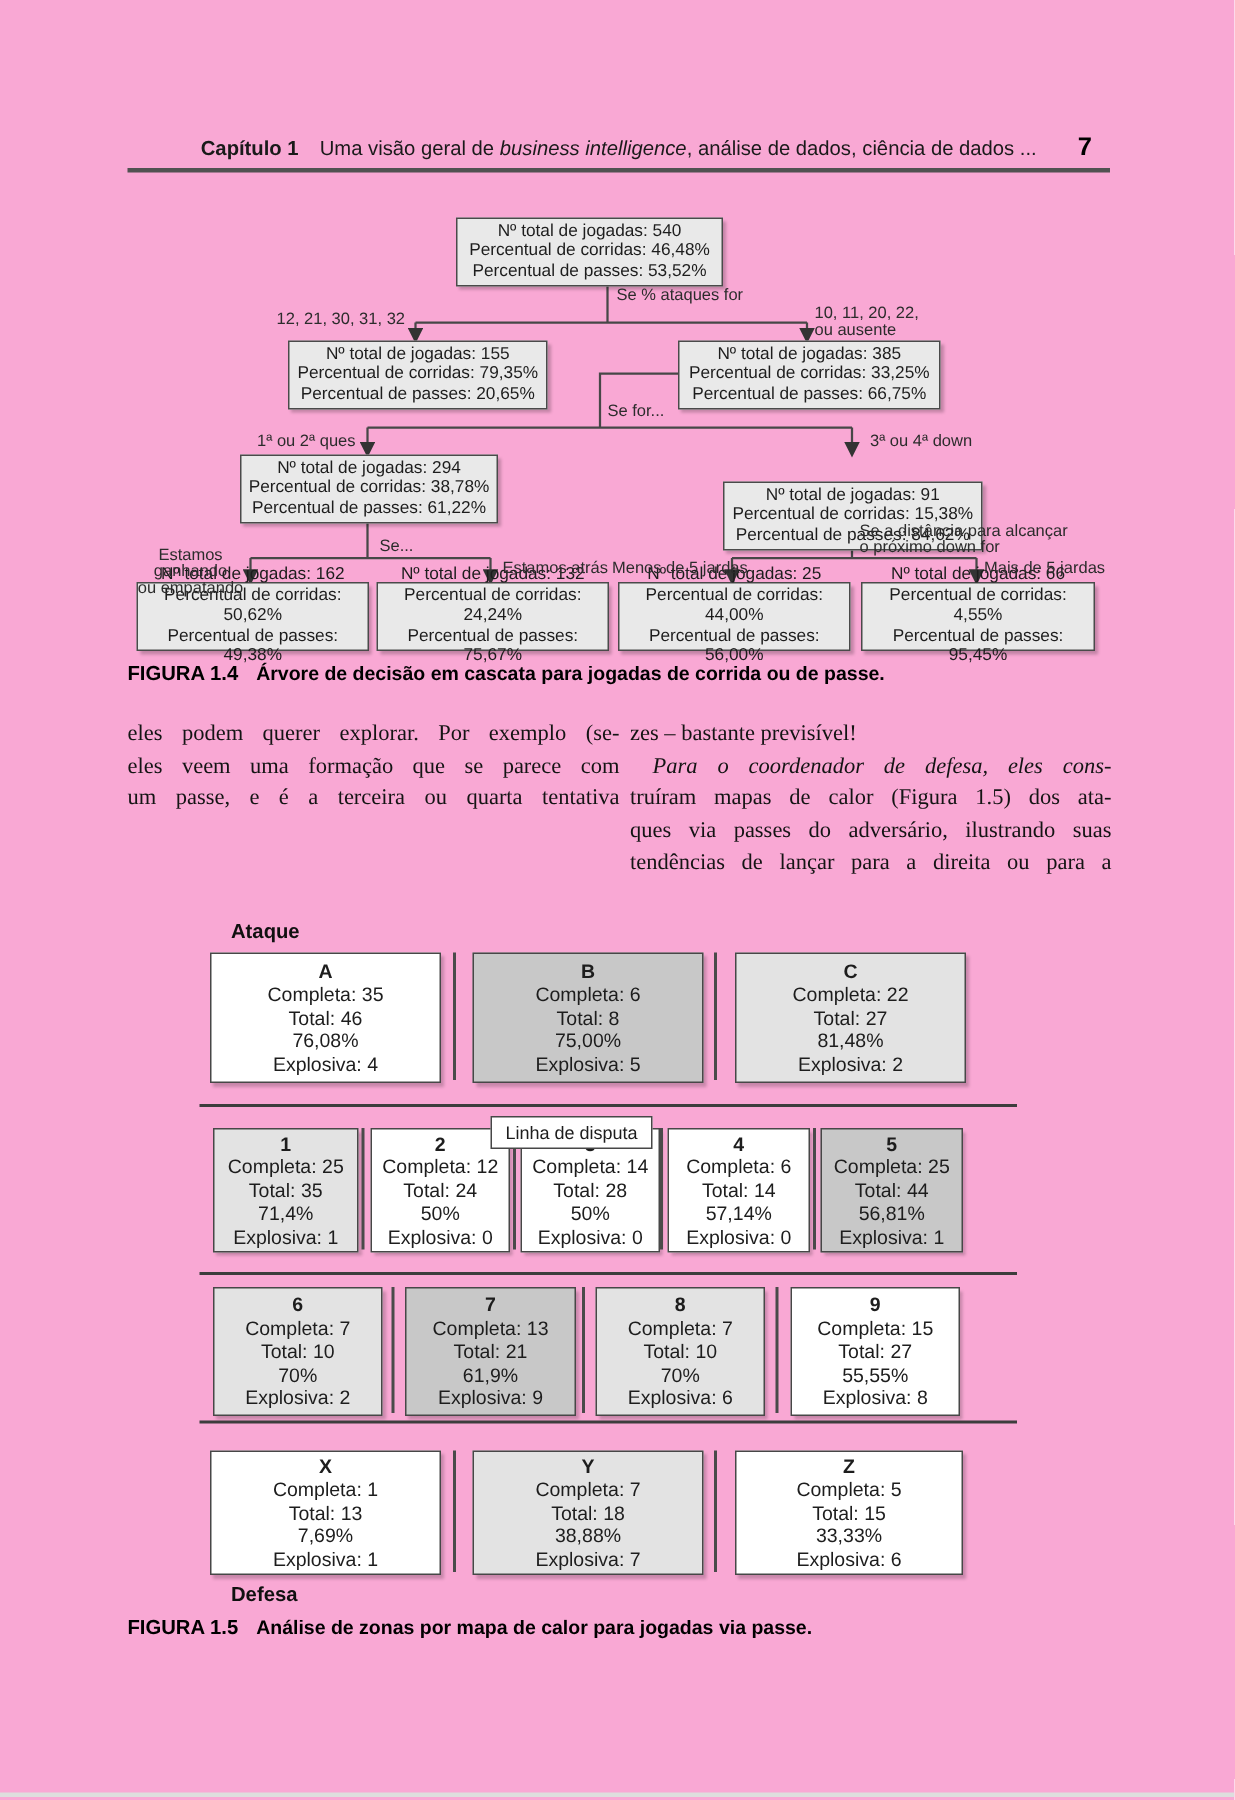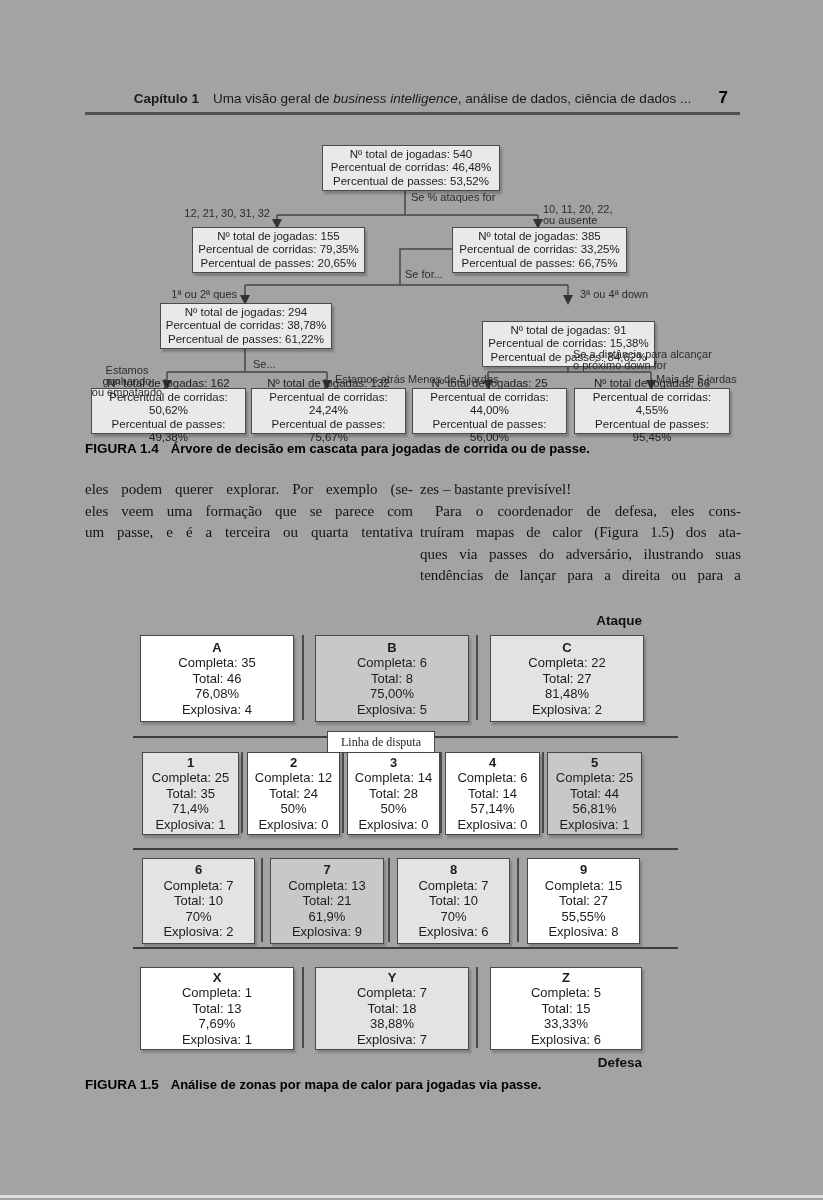--- a/index.html
+++ b/index.html
@@ -1,16 +1,16 @@
 <!DOCTYPE html>
 <html><head>
 <meta charset="utf-8">
 <style>
   html,body{margin:0;padding:0;background:#ffffff;}
-  .page{position:relative;width:823px;height:1200px;background:#a3a3a3;
+  .page{position:relative;width:823px;height:1200px;background:#f9a8d4;
         font-family:"Liberation Sans",sans-serif;overflow:hidden;}
 
   
   .hdr{position:absolute;left:85px;top:91px;width:655px;text-align:center;
        font-size:13.5px;color:#1a1a1a;}
   .hdr .chap{font-weight:bold;margin-right:14px;}
   .hdr .it{font-style:italic;}
   .pagenum{position:absolute;right:12px;top:-3px;font-weight:bold;font-size:17px;color:#000;}
   .hdr-rule{position:absolute;left:85px;top:112px;width:655px;height:3px;background:#515151;}
 
@@ -30,37 +30,37 @@
   .cap{position:absolute;left:85px;width:655px;font-size:13px;color:#000;}
   .cap .clabel{font-weight:bold;font-size:13.5px;margin-right:12px;}
   .cap .ctext{font-weight:bold;}
 
   
   .bcol{position:absolute;top:479px;font-family:"Liberation Serif",serif;
         font-size:15px;line-height:21.5px;color:#141414;}
   .bcol-left{left:85px;width:328px;}
   .bcol-right{left:420px;width:321px;}
   .jl{text-align:justify;text-align-last:justify;}
-  .ind{text-indent:15px;}
+  .ind{text-indent:15px;font-style:italic;}
   .it{font-style:italic;}
 
   
   .hm{position:absolute;left:130px;top:612px;width:560px;height:462px;font-size:13px;}
-  .hm-title{position:absolute;left:10px;width:502px;text-align:right;
+  .hm-title{position:absolute;left:24px;width:502px;text-align:left;
             font-weight:bold;font-size:13.5px;color:#101010;}
   .hbox{position:absolute;border:1.5px solid #474747;background:#fff;
         display:flex;flex-direction:column;align-items:center;justify-content:center;
         text-align:center;line-height:15.6px;color:#1d1d1d;
         box-shadow:2px 2.5px 2px rgba(0,0,0,.2);}
   .zlabel{font-weight:bold;}
   .vdiv{position:absolute;width:2px;background:#4a4a4a;}
   .hrule{position:absolute;left:3px;width:545px;height:2px;background:#3d3d3d;}
-  .ldbox{position:absolute;left:197px;top:119px;width:106px;height:20px;background:#ffffff;
+  .ldbox{position:absolute;left:197px;top:132px;width:106px;height:20px;background:#ffffff;
          border:1.5px solid #474747;display:flex;align-items:center;justify-content:center;
-         font-size:12px;color:#1d1d1d;z-index:2;font-family:Liberation Serif, serif;}
+         font-size:12px;color:#1d1d1d;z-index:2;}
 
   .footline{position:absolute;left:0;bottom:2px;width:823px;height:3px;background:#dedede;}
 </style>
 </head>
 <body>
 
 <div class="page">
 
   <div class="hdr">
     <span class="chap">Capítulo 1</span><span>Uma visão geral de </span><span class="it">business intelligence</span><span>, análise de dados, ciência de dados ...</span>
@@ -84,21 +84,21 @@
         <line x1="483" y1="147" x2="483" y2="161" marker-end="url(#arr)"></line>
         <path d="M160,209 V234 M82,234 H242"></path>
         <line x1="82" y1="234" x2="82" y2="246" marker-end="url(#arr)"></line>
         <line x1="242" y1="234" x2="242" y2="246" marker-end="url(#arr)"></line>
         <path d="M483,207 V234 M403,234 H566"></path>
         <line x1="403" y1="234" x2="403" y2="246" marker-end="url(#arr)"></line>
         <line x1="566" y1="234" x2="566" y2="246" marker-end="url(#arr)"></line>
       </g>
     </svg>
 
-    <div class="tnode pre" style="left:237px;top:7px;width:176px">Nº total de jogadas: 540
+    <div class="tnode pre" style="left:219px;top:7px;width:176px">Nº total de jogadas: 540
 Percentual de corridas: 46,48%
 Percentual de passes: 53,52%</div>
     <div class="tnode pre" style="left:107px;top:89px;width:171px">Nº total de jogadas: 155
 Percentual de corridas: 79,35%
 Percentual de passes: 20,65%</div>
     <div class="tnode pre" style="left:367px;top:89px;width:173px">Nº total de jogadas: 385
 Percentual de corridas: 33,25%
 Percentual de passes: 66,75%</div>
     <div class="tnode pre" style="left:75px;top:165px;width:170px">Nº total de jogadas: 294
 Percentual de corridas: 38,78%

